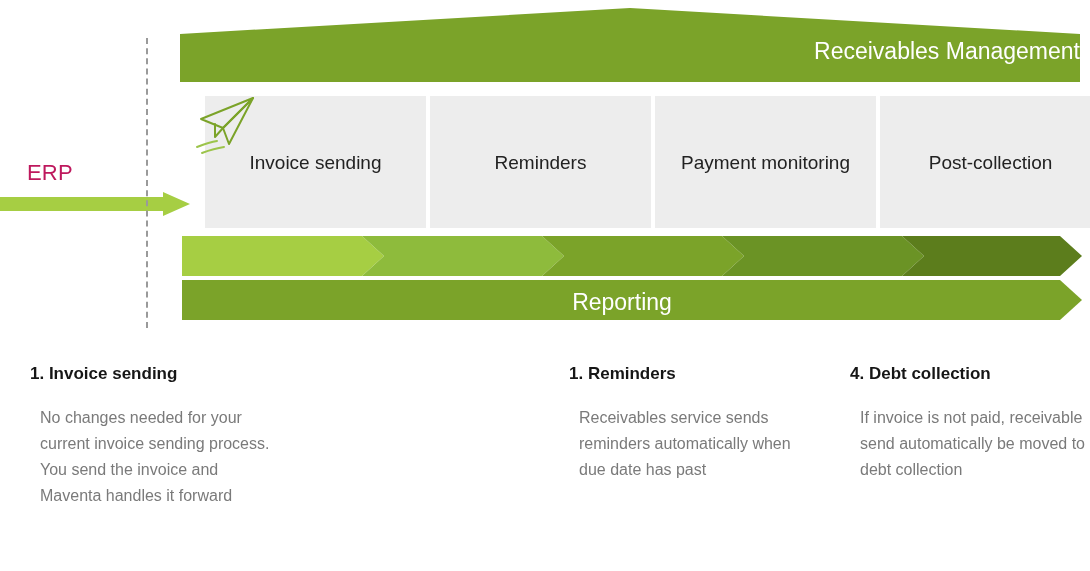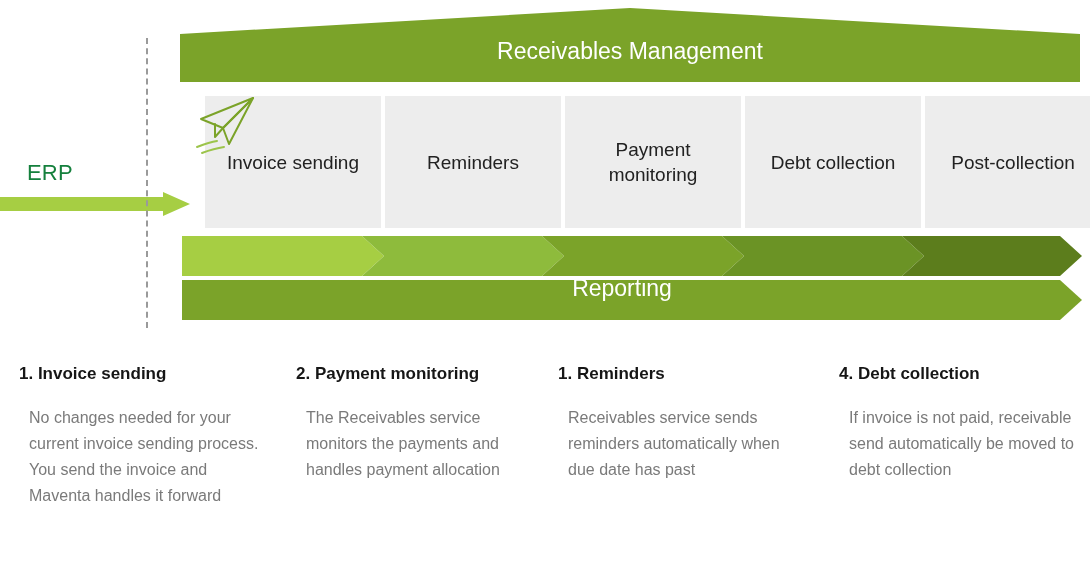--- a/index.html
+++ b/index.html
@@ -8,36 +8,36 @@
     background:#ffffff;
     font-family:"Liberation Sans","DejaVu Sans",sans-serif;
     overflow:hidden;
     position:relative;
   }
   #stage{position:absolute;left:0;top:0;width:1090px;height:571px;}
 
   
   .erp-label{
     position:absolute;left:27px;top:160px;
-    font-size:22px;color:#15803d;letter-spacing:.2px;
+    font-size:22px;color:#be185d;letter-spacing:.2px;
     white-space:nowrap;
   }
   .erp-arrow{position:absolute;left:0px;top:192px;width:190px;height:24px;}
 
   
   .divider{
     position:absolute;left:146px;top:38px;width:0;height:290px;
     border-left:2px dashed #9a9a9a;
   }
 
   
   .banner{position:absolute;left:180px;top:8px;width:900px;height:74px;}
   .banner-text{
     position:absolute;left:180px;top:37px;width:900px;
-    text-align:center;color:#ffffff;font-size:23px;
+    text-align:right;color:#ffffff;font-size:23px;
     line-height:28px;white-space:nowrap;
   }
 
   
   .boxrow{position:absolute;left:182px;top:96px;width:896px;height:132px;
           display:flex;gap:4px;margin-left:23px;}
   .stagebox{
     background:#ededed;
     flex:1 1 0;
     position:relative;
@@ -48,27 +48,27 @@
     line-height:25px;padding:0 6px;
   }
   .plane{position:absolute;left:-12px;top:-4px;width:72px;height:66px;}
 
   
   .chevband{position:absolute;left:182px;top:236px;width:900px;height:40px;}
 
   
   .reporting{position:absolute;left:182px;top:280px;width:900px;height:40px;}
   .reporting-text{
-    position:absolute;left:182px;top:274px;width:880px;
+    position:absolute;left:182px;top:288px;width:880px;
     text-align:center;color:#ffffff;font-size:23px;line-height:28px;
     white-space:nowrap;
   }
 
   
-  .cols{position:absolute;left:1px;top:363px;width:984px;height:200px;}
+  .cols{position:absolute;left:12px;top:363px;width:984px;height:200px;}
   .col{position:absolute;top:0;width:250px;}
   .col h3{
     margin:0 0 20px 0;
     font-size:17px;font-weight:bold;color:#161616;
     line-height:22px;
   }
   .col p{
     margin:10px;font-size:16px;color:#7a7a7a;line-height:26px;
   }
 </style>
@@ -108,23 +108,20 @@
     </div>
 
     <div class="stagebox">
       <span class="lbl">Reminders</span>
     </div>
 
     <div class="stagebox">
       <span class="lbl">Payment monitoring</span>
     </div>
 
-    <div class="stagebox">
-      <span class="lbl">Debt collection</span>
-    </div>
 
     <div class="stagebox">
       <span class="lbl">Post-collection</span>
     </div>
   </div>
 
   <svg class="chevband" viewBox="0 0 900 40" preserveAspectRatio="none">
     <polygon points="0,0 180,0 202,20 180,40 0,40" fill="#A6CE43"></polygon>
     <polygon points="180,0 360,0 382,20 360,40 180,40 202,20" fill="#8EBB3C"></polygon>
     <polygon points="360,0 540,0 562,20 540,40 360,40 382,20" fill="#7BA329"></polygon>
@@ -137,24 +134,20 @@
   </svg>
   <div class="reporting-text">Reporting</div>
 
   <div class="cols">
 
     <div class="col" style="left:18px;">
       <h3>1. Invoice sending</h3>
       <p>No changes needed for your current invoice sending process. You send the invoice and Maventa handles it forward</p>
     </div>
 
-    <div class="col" style="left:295px;">
-      <h3>2. Payment monitoring</h3>
-      <p>The Receivables service monitors the payments and handles payment allocation</p>
-    </div>
 
     <div class="col" style="left:557px;">
       <h3>1. Reminders</h3>
       <p>Receivables service sends reminders automatically when due date has past</p>
     </div>
 
     <div class="col" style="left:838px;">
       <h3>4. Debt collection</h3>
       <p>If invoice is not paid, receivable send automatically be moved to debt collection</p>
     </div>

